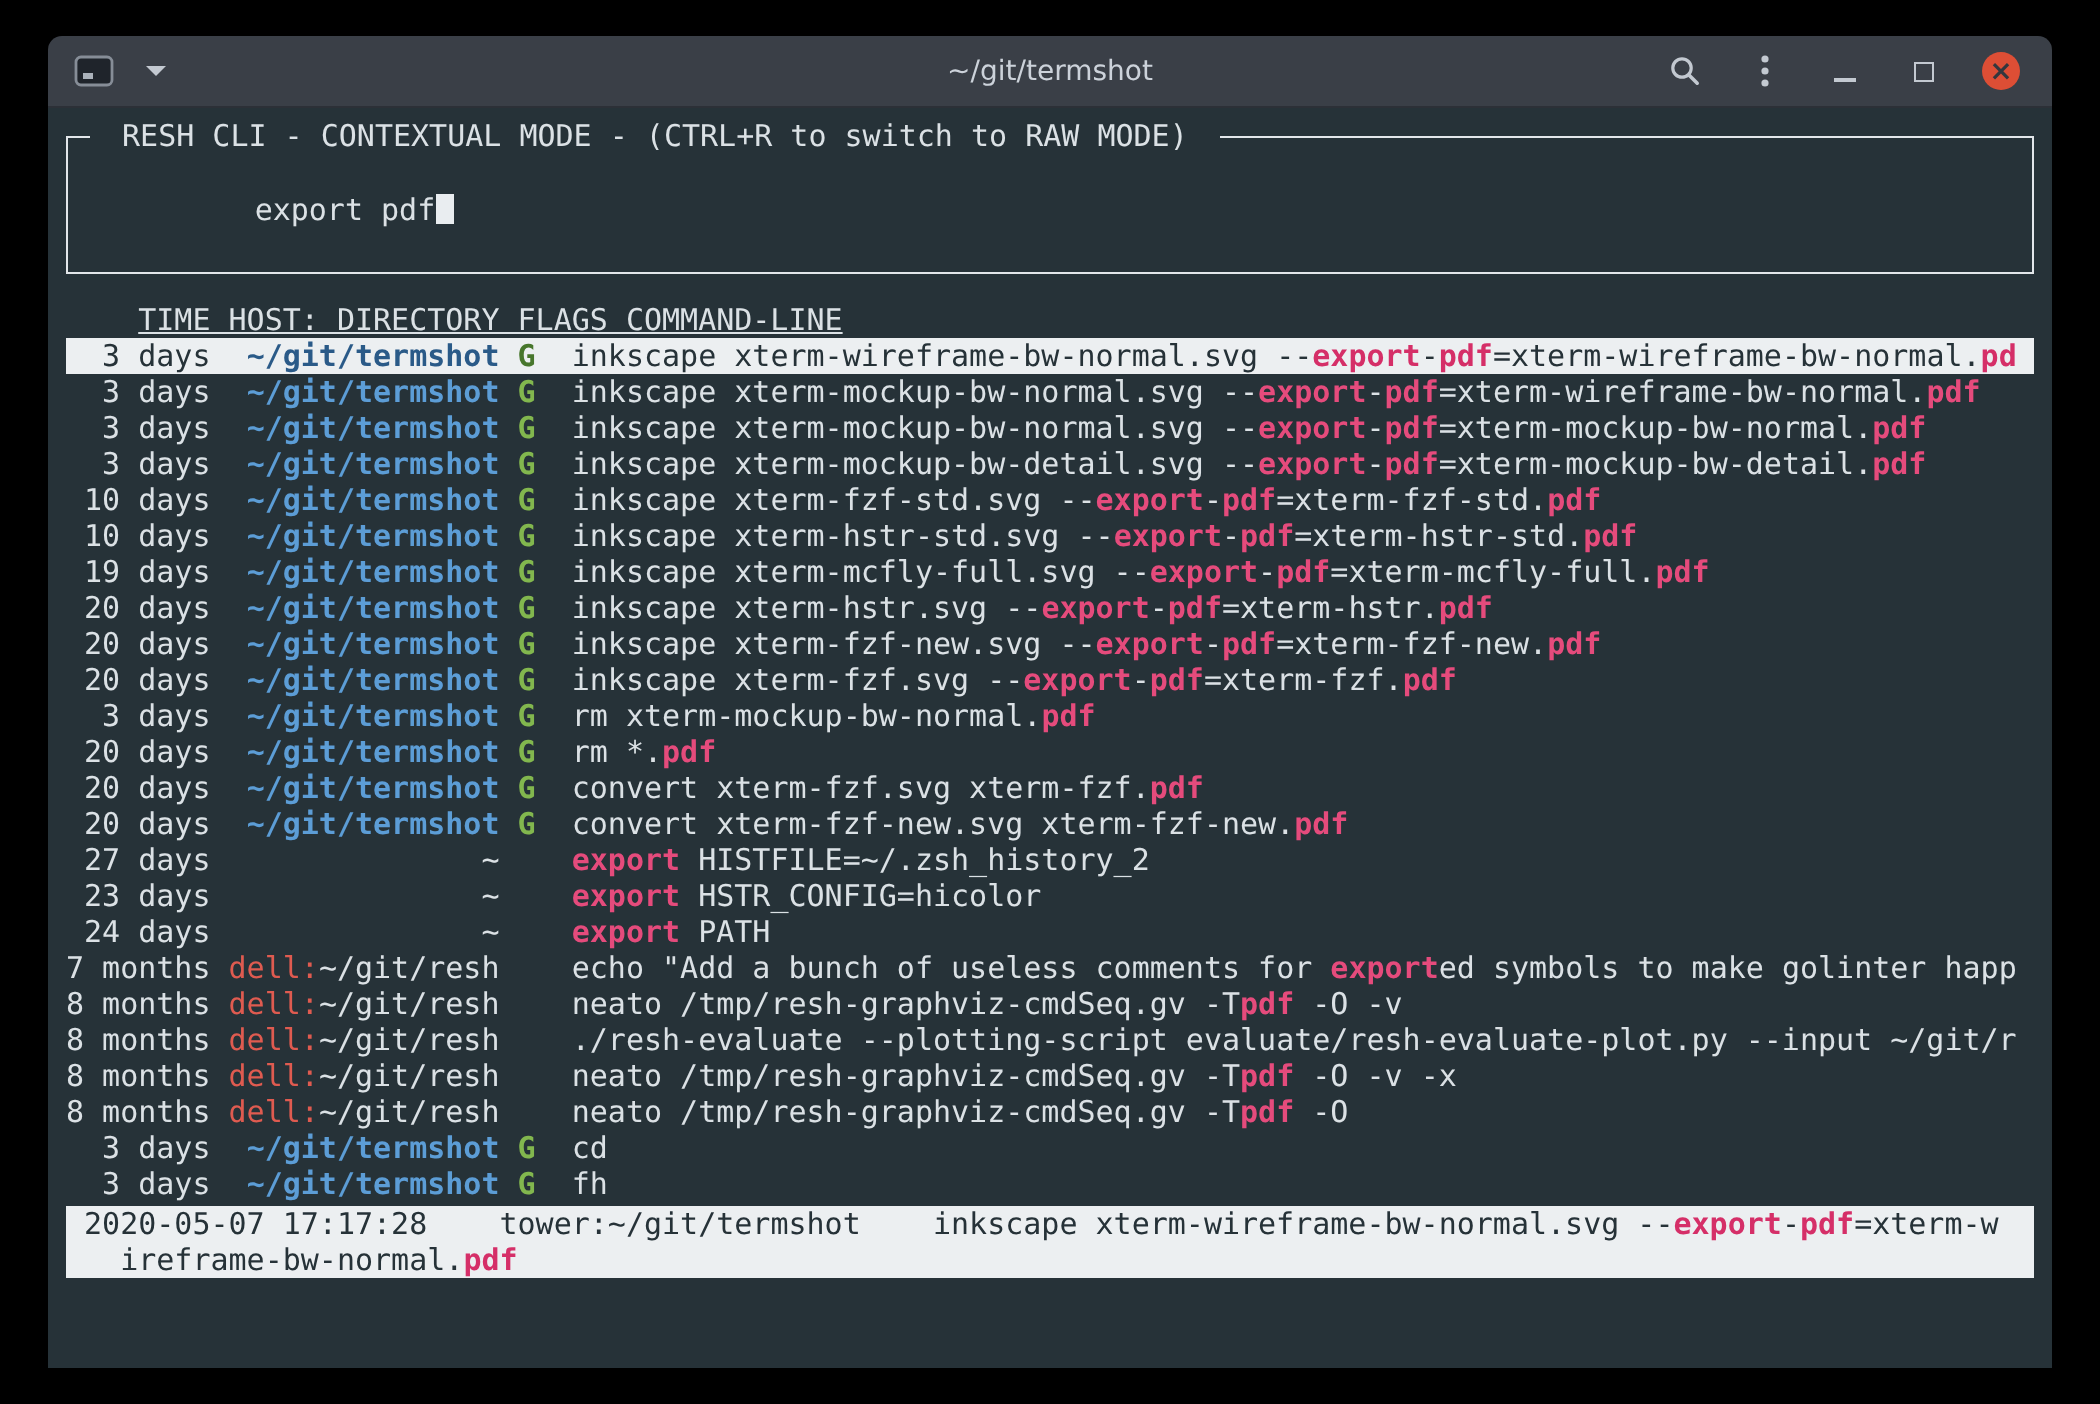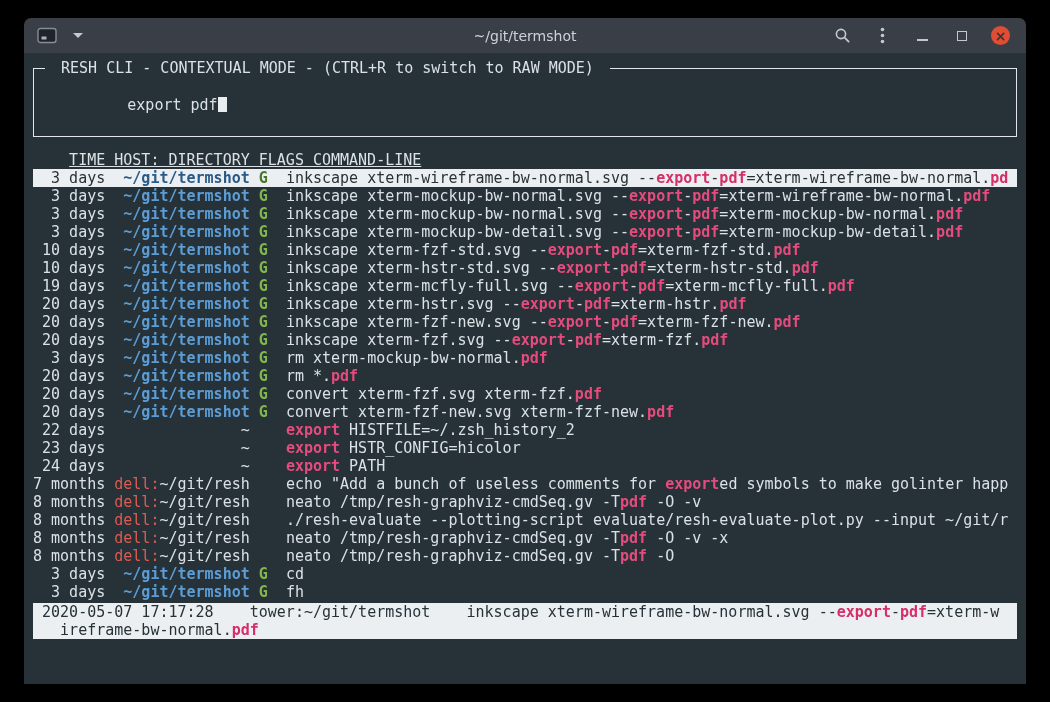--- a/index.html
+++ b/index.html
@@ -177,21 +177,21 @@
           <div class="trow"><span> 10 days</span>  <span class="dir-blue">~/git/termshot</span> <span class="flag">G</span>  <span>inkscape xterm-fzf-std.svg --<span class="match">export</span>-<span class="match">pdf</span>=xterm-fzf-std.<span class="match">pdf</span></span></div>
           <div class="trow"><span> 10 days</span>  <span class="dir-blue">~/git/termshot</span> <span class="flag">G</span>  <span>inkscape xterm-hstr-std.svg --<span class="match">export</span>-<span class="match">pdf</span>=xterm-hstr-std.<span class="match">pdf</span></span></div>
           <div class="trow"><span> 19 days</span>  <span class="dir-blue">~/git/termshot</span> <span class="flag">G</span>  <span>inkscape xterm-mcfly-full.svg --<span class="match">export</span>-<span class="match">pdf</span>=xterm-mcfly-full.<span class="match">pdf</span></span></div>
           <div class="trow"><span> 20 days</span>  <span class="dir-blue">~/git/termshot</span> <span class="flag">G</span>  <span>inkscape xterm-hstr.svg --<span class="match">export</span>-<span class="match">pdf</span>=xterm-hstr.<span class="match">pdf</span></span></div>
           <div class="trow"><span> 20 days</span>  <span class="dir-blue">~/git/termshot</span> <span class="flag">G</span>  <span>inkscape xterm-fzf-new.svg --<span class="match">export</span>-<span class="match">pdf</span>=xterm-fzf-new.<span class="match">pdf</span></span></div>
           <div class="trow"><span> 20 days</span>  <span class="dir-blue">~/git/termshot</span> <span class="flag">G</span>  <span>inkscape xterm-fzf.svg --<span class="match">export</span>-<span class="match">pdf</span>=xterm-fzf.<span class="match">pdf</span></span></div>
           <div class="trow"><span>  3 days</span>  <span class="dir-blue">~/git/termshot</span> <span class="flag">G</span>  <span>rm xterm-mockup-bw-normal.<span class="match">pdf</span></span></div>
           <div class="trow"><span> 20 days</span>  <span class="dir-blue">~/git/termshot</span> <span class="flag">G</span>  <span>rm *.<span class="match">pdf</span></span></div>
           <div class="trow"><span> 20 days</span>  <span class="dir-blue">~/git/termshot</span> <span class="flag">G</span>  <span>convert xterm-fzf.svg xterm-fzf.<span class="match">pdf</span></span></div>
           <div class="trow"><span> 20 days</span>  <span class="dir-blue">~/git/termshot</span> <span class="flag">G</span>  <span>convert xterm-fzf-new.svg xterm-fzf-new.<span class="match">pdf</span></span></div>
-          <div class="trow"><span> 22 days</span>               <span>~</span> <span class="flag"> </span>  <span><span class="match">export</span> HISTFILE=~/.zsh_history_2</span></div>
+          <div class="trow"><span> 27 days</span>               <span>~</span> <span class="flag"> </span>  <span><span class="match">export</span> HISTFILE=~/.zsh_history_2</span></div>
           <div class="trow"><span> 23 days</span>               <span>~</span> <span class="flag"> </span>  <span><span class="match">export</span> HSTR_CONFIG=hicolor</span></div>
           <div class="trow"><span> 24 days</span>               <span>~</span> <span class="flag"> </span>  <span><span class="match">export</span> PATH</span></div>
           <div class="trow"><span>7 months</span> <span class="row-host">dell:</span><span>~/git/resh</span> <span class="flag"> </span>  <span>echo "Add a bunch of useless comments for <span class="match">export</span>ed symbols to make golinter happ</span></div>
           <div class="trow"><span>8 months</span> <span class="row-host">dell:</span><span>~/git/resh</span> <span class="flag"> </span>  <span>neato /tmp/resh-graphviz-cmdSeq.gv -T<span class="match">pdf</span> -O -v</span></div>
           <div class="trow"><span>8 months</span> <span class="row-host">dell:</span><span>~/git/resh</span> <span class="flag"> </span>  <span>./resh-evaluate --plotting-script evaluate/resh-evaluate-plot.py --input ~/git/r</span></div>
           <div class="trow"><span>8 months</span> <span class="row-host">dell:</span><span>~/git/resh</span> <span class="flag"> </span>  <span>neato /tmp/resh-graphviz-cmdSeq.gv -T<span class="match">pdf</span> -O -v -x</span></div>
           <div class="trow"><span>8 months</span> <span class="row-host">dell:</span><span>~/git/resh</span> <span class="flag"> </span>  <span>neato /tmp/resh-graphviz-cmdSeq.gv -T<span class="match">pdf</span> -O</span></div>
           <div class="trow"><span>  3 days</span>  <span class="dir-blue">~/git/termshot</span> <span class="flag">G</span>  <span>cd</span></div>
           <div class="trow"><span>  3 days</span>  <span class="dir-blue">~/git/termshot</span> <span class="flag">G</span>  <span>fh</span></div>
         </div>

